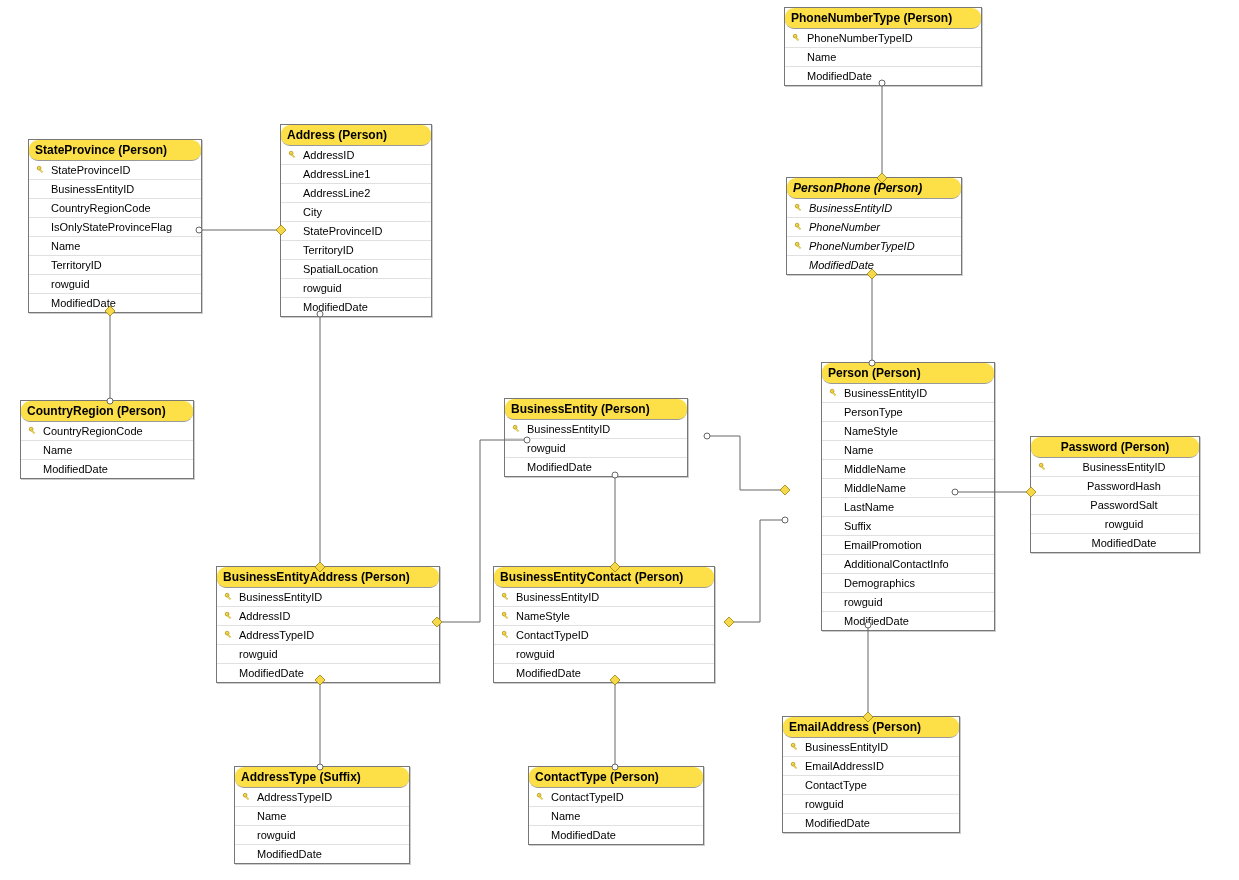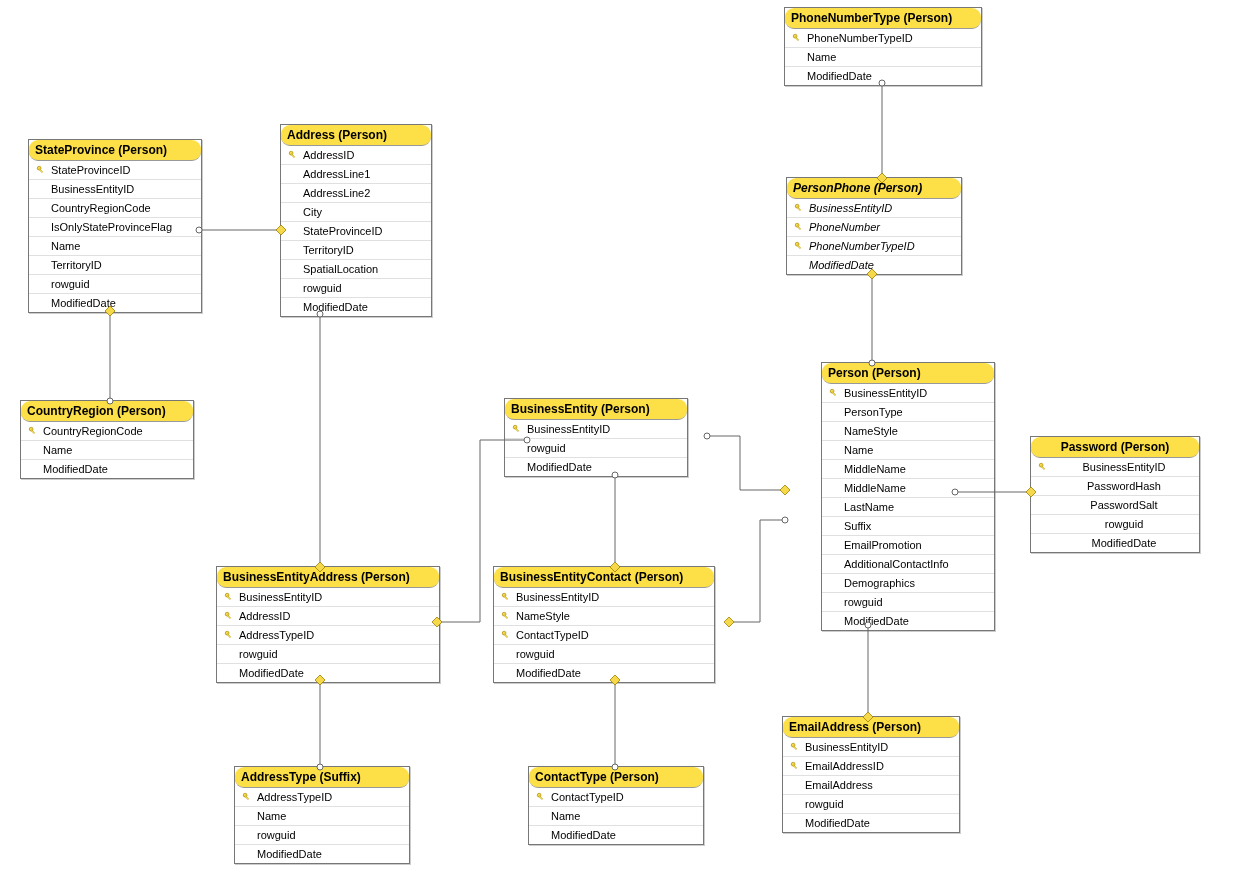--- a/index.html
+++ b/index.html
@@ -489,21 +489,21 @@
               <svg viewBox="0 0 16 16" width="10" height="10">
                 <circle cx="5" cy="5" r="3" fill="#f5d94a" stroke="#a08000" stroke-width="1"></circle>
                 <rect x="6" y="6" width="7" height="2" fill="#f5d94a" stroke="#a08000" stroke-width="0.5" transform="rotate(45 6 6)"></rect>
               </svg>
             </span>
           </span>
           <span class="col-name">EmailAddressID</span>
         </div>
         <div class="col-row">
           <span class="key-cell"></span>
-          <span class="col-name">EmailAddress</span>
+          <span class="col-name">ContactType</span>
         </div>
         <div class="col-row">
           <span class="key-cell"></span>
           <span class="col-name">rowguid</span>
         </div>
         <div class="col-row">
           <span class="key-cell"></span>
           <span class="col-name">ModifiedDate</span>
         </div>
       </div>

